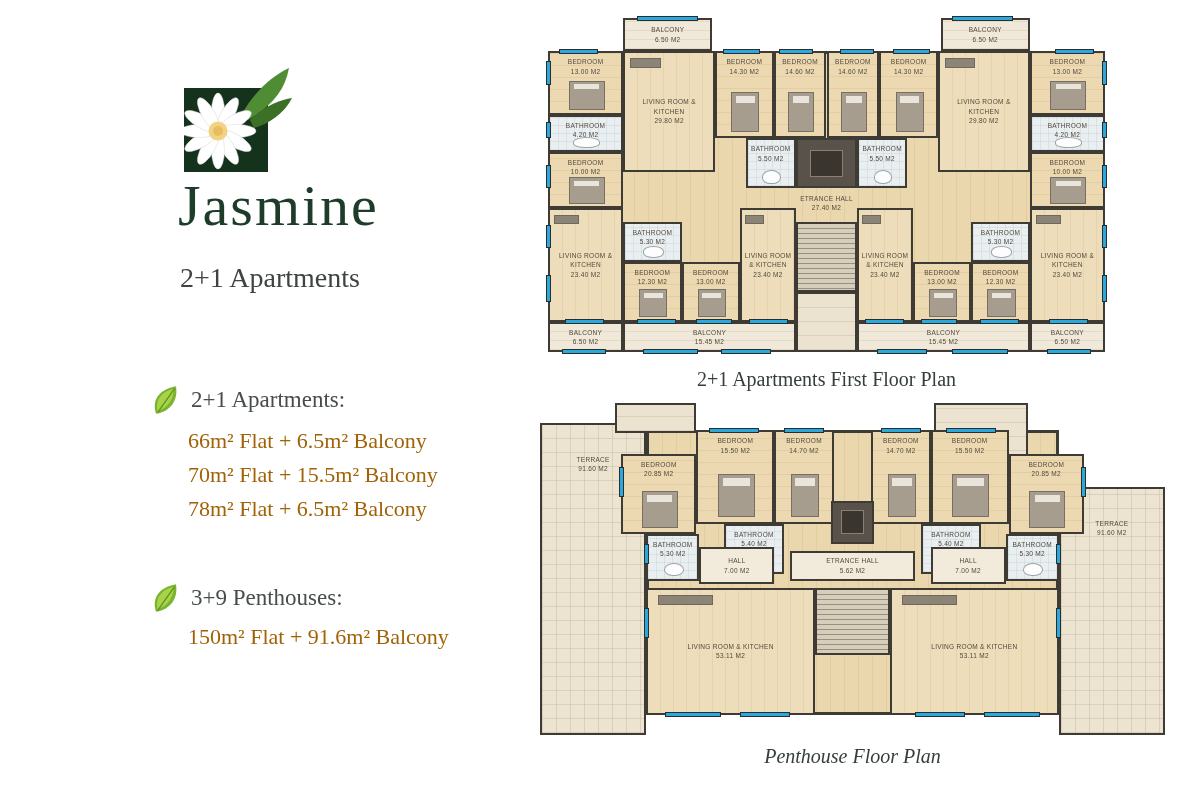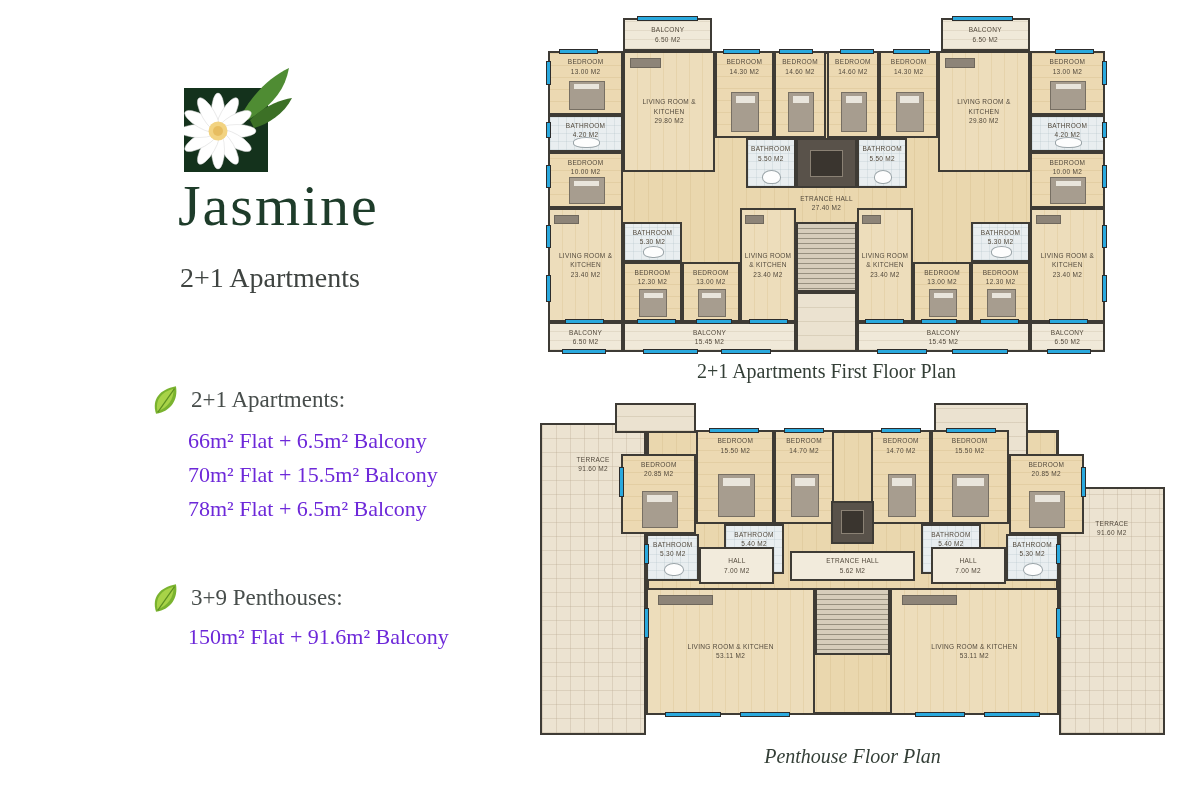--- a/index.html
+++ b/index.html
@@ -10,29 +10,29 @@
   .logo-svg{position:absolute;left:184px;top:62px;width:112px;height:112px;}
   .brand-title{position:absolute;left:178px;top:172px;font-size:58px;letter-spacing:2px;
                color:#1e3c2a;font-family:"Liberation Serif",serif;}
   .subtitle{position:absolute;left:180px;font-size:28px;color:#3f4441;}
   .sub1{top:262px;} .sub2{top:304px;}
 
   .spec-heading{position:absolute;left:150px;display:flex;align-items:center;gap:9px;
                 font-size:23px;color:#474d4b;}
   .spec-head-1{top:386px;justify-content:flex-end;} .spec-head-2{top:584px;}
   .leaf-svg{width:32px;height:28px;transform:rotate(-14deg);flex:0 0 auto;}
-  .spec-items{position:absolute;left:188px;font-size:22px;color:#6d28d9;line-height:34px;}
+  .spec-items{position:absolute;left:188px;font-size:22px;color:#a16207;line-height:34px;}
   .items-1{top:424px;} .items-2{top:620px;}
 
   
   .plan{position:absolute;}
   .plan-first{left:548px;top:18px;width:557px;height:334px;}
   .plan-pent{left:540px;top:400px;width:625px;height:335px;}
   .caption{position:absolute;text-align:center;font-size:20px;color:#343f37;}
-  .caption-first{left:548px;top:360px;width:557px;}
+  .caption-first{left:548px;top:368px;width:557px;}
   .caption-pent{left:540px;top:745px;width:625px;font-style:italic;}
 
   .room{position:absolute;box-sizing:border-box;border:2px solid #3e3b35;
         display:flex;align-items:center;justify-content:center;overflow:hidden;}
   .room.body{background:repeating-linear-gradient(90deg,#ead7ae 0 13px,#e2cda1 13px 14px);
              border-width:3px;}
   .room.bedroom{background:repeating-linear-gradient(0deg,#ecd9b2 0 11px,#e3cea3 11px 12px);
                 align-items:flex-start;}
   .room.living{background:repeating-linear-gradient(90deg,#edddbb 0 12px,#e6d3ab 12px 13px);}
   .room.bathroom{background:

